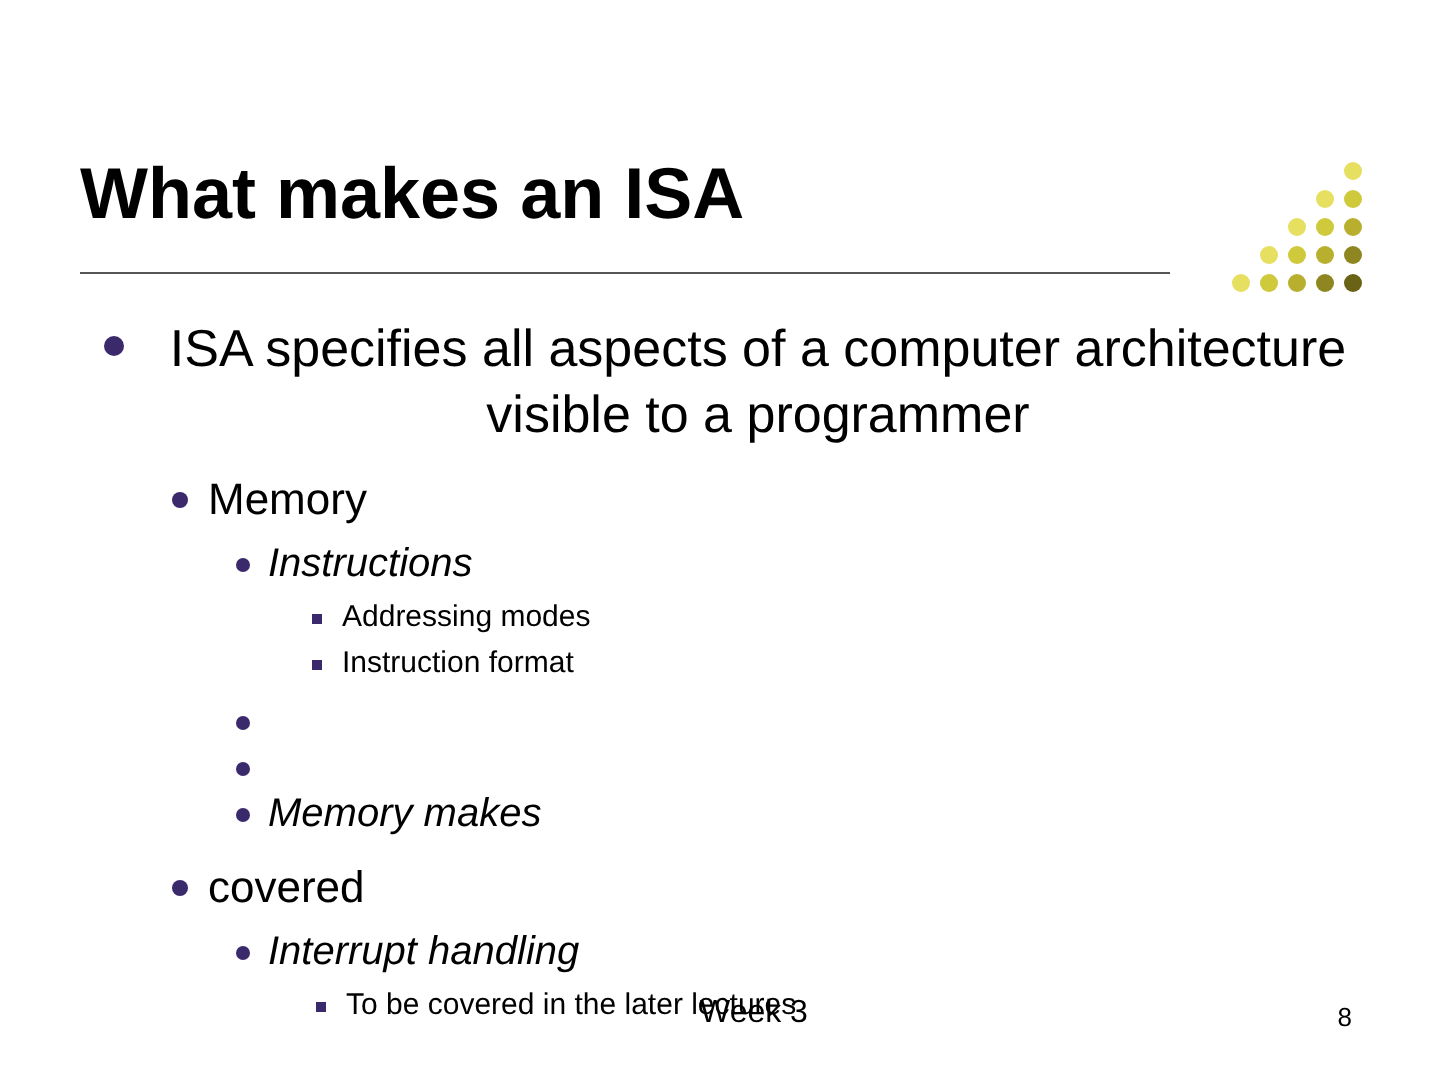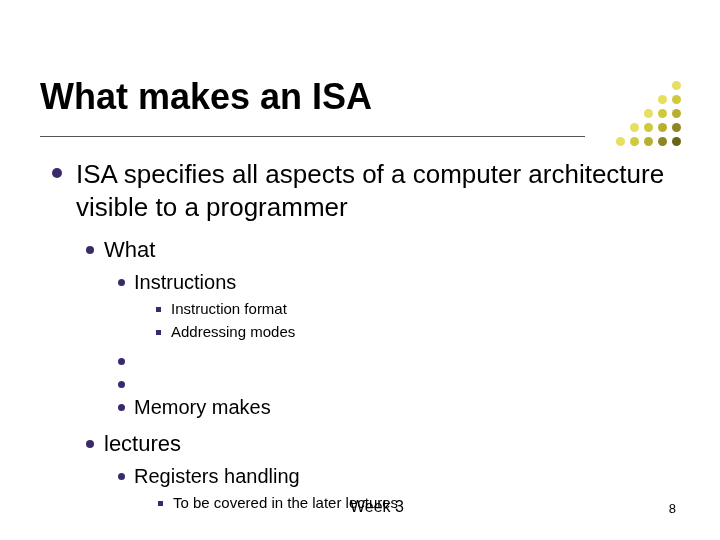--- a/index.html
+++ b/index.html
@@ -43,36 +43,37 @@
     left: 40px;
     font-size: 36px;
     font-weight: bold;
     color: #000;
   }
   .body {
     position: absolute;
     top: 158px;
     left: 52px;
     width: 630px;
+    text-align: center;
   }
   .row { display:flex; align-items:flex-start; }
   .bullet-dot {
     width:10px; height:10px; border-radius:50%; background:#3b2a6b;
     flex:none; margin-top:10px; margin-right:14px;
   }
   .bullet-dot.sm { width:8px; height:8px; margin-top:9px; margin-right:10px; }
   .bullet-dot.xs { width:7px; height:7px; margin-top:8px; margin-right:9px; }
   .bullet-sq {
     width:5px; height:5px; background:#3b2a6b; flex:none;
     margin-top:7px; margin-right:10px;
   }
   .lvl1-text { font-size:26px; line-height:1.25; }
   .lvl2 { margin-left:34px; margin-top:14px; }
   .lvl2-text { font-size:22px; }
-  .lvl3 { margin-left:66px; margin-top:8px; }
+  .lvl3 { margin-left:66px; margin-top:8px;font-style:italic; }
   .lvl3-text { font-size:20px; }
   .lvl4 { margin-left:104px; margin-top:6px; }
   .lvl4-text { font-size:15px; }
   .lvl5 { margin-left:106px; margin-top:6px; }
   .footer-week {
     position:absolute; bottom:24px; left:350px;
     font-size:16px; color:#000;
   }
   .footer-page {
     position:absolute; bottom:24px; right:40px;
@@ -116,56 +117,56 @@
 
   <div class="body">
 
     <div class="row">
       <div class="bullet-dot"></div>
       <div class="lvl1-text">ISA specifies all aspects of a computer architecture visible to a programmer</div>
     </div>
 
     <div class="row lvl2">
       <div class="bullet-dot sm"></div>
-      <div class="lvl2-text">What</div>
+      <div class="lvl2-text">Memory</div>
     </div>
 
     <div class="row lvl3">
       <div class="bullet-dot xs"></div>
       <div class="lvl3-text">Instructions</div>
     </div>
 
     <div class="row lvl4">
       <div class="bullet-sq"></div>
-      <div class="lvl4-text">Instruction format</div>
+      <div class="lvl4-text">Addressing modes</div>
     </div>
     <div class="row lvl4">
       <div class="bullet-sq"></div>
-      <div class="lvl4-text">Addressing modes</div>
+      <div class="lvl4-text">Instruction format</div>
     </div>
 
     <div class="row lvl3" style="margin-top:10px">
       <div class="bullet-dot xs"></div>
     </div>
     <div class="row lvl3">
       <div class="bullet-dot xs"></div>
     </div>
     <div class="row lvl3">
       <div class="bullet-dot xs"></div>
       <div class="lvl3-text">Memory makes</div>
     </div>
 
     <div class="row lvl2" style="margin-top:12px">
       <div class="bullet-dot sm"></div>
-      <div class="lvl2-text">lectures</div>
+      <div class="lvl2-text">covered</div>
     </div>
 
     <div class="row lvl3">
       <div class="bullet-dot xs"></div>
-      <div class="lvl3-text">Registers handling</div>
+      <div class="lvl3-text">Interrupt handling</div>
     </div>
 
     <div class="row lvl5">
       <div class="bullet-sq"></div>
       <div class="lvl4-text">To be covered in the later lectures</div>
     </div>
 
   </div>
 
   <div class="footer-week">Week 3</div>

